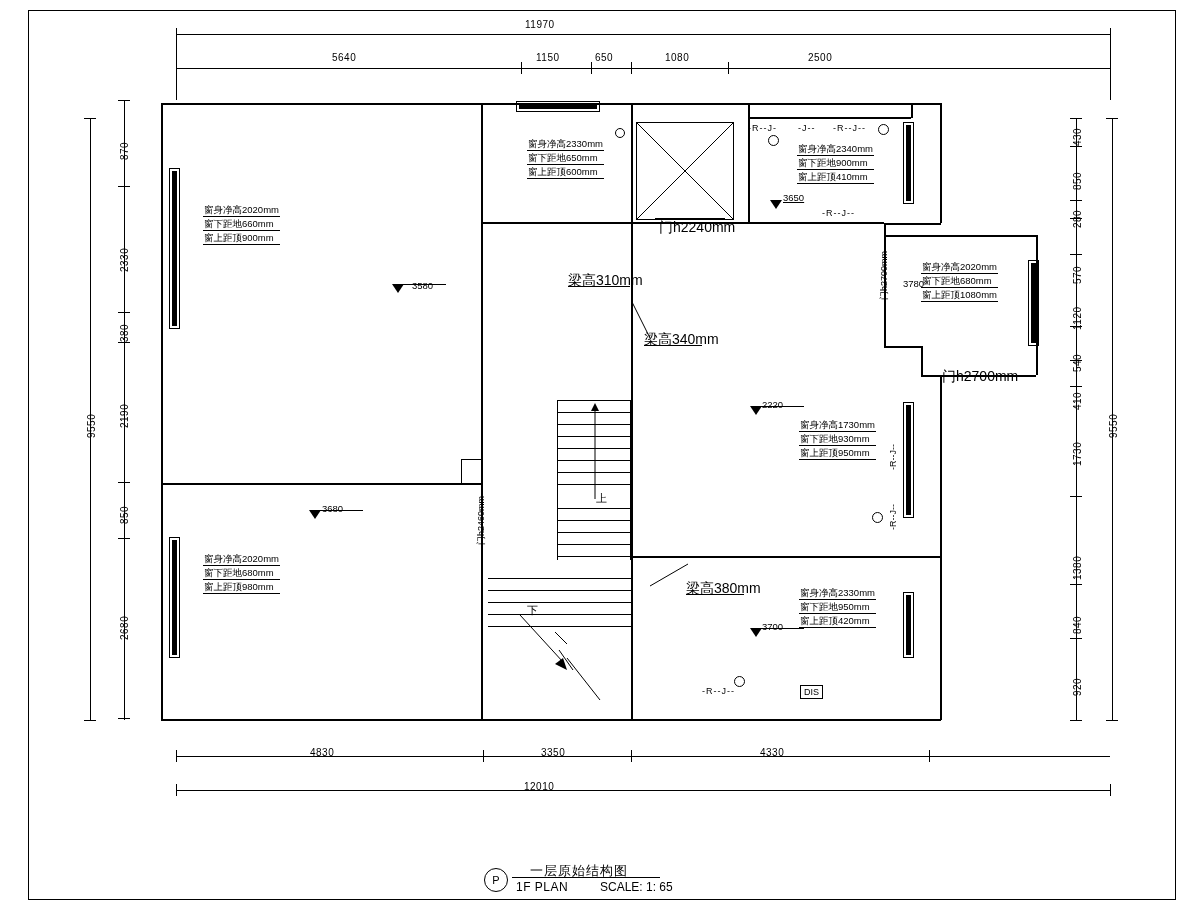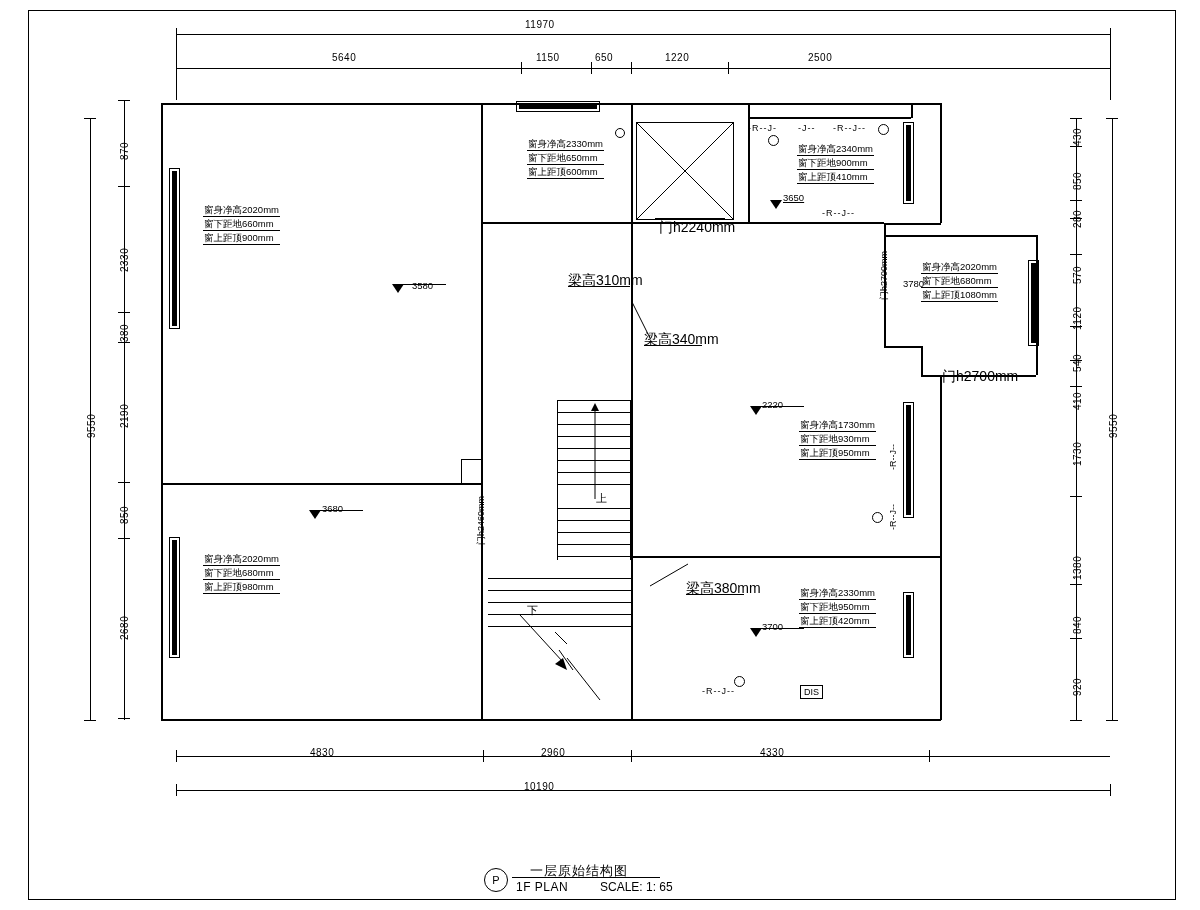--- a/index.html
+++ b/index.html
@@ -57,39 +57,39 @@
   <div class="line-h" style="left:176px;top:68px;width:934px;"></div>
   <div class="tick" style="left:176px;top:62px;height:12px;"></div>
   <div class="tick" style="left:521px;top:62px;height:12px;"></div>
   <div class="tick" style="left:591px;top:62px;height:12px;"></div>
   <div class="tick" style="left:631px;top:62px;height:12px;"></div>
   <div class="tick" style="left:728px;top:62px;height:12px;"></div>
   <div class="tick" style="left:1110px;top:62px;height:12px;"></div>
   <div class="dim-text" style="left:332px;top:52px;">5640</div>
   <div class="dim-text" style="left:536px;top:52px;">1150</div>
   <div class="dim-text" style="left:595px;top:52px;">650</div>
-  <div class="dim-text" style="left:665px;top:52px;">1220</div>
+  <div class="dim-text" style="left:665px;top:52px;">1080</div>
   <div class="dim-text" style="left:808px;top:52px;">2500</div>
 
   <div class="line-v" style="left:176px;top:28px;height:72px;"></div>
   <div class="line-v" style="left:1110px;top:28px;height:72px;"></div>
 
   <div class="line-h" style="left:176px;top:756px;width:934px;"></div>
   <div class="tick" style="left:176px;top:750px;height:12px;"></div>
   <div class="tick" style="left:483px;top:750px;height:12px;"></div>
   <div class="tick" style="left:631px;top:750px;height:12px;"></div>
   <div class="tick" style="left:929px;top:750px;height:12px;"></div>
   <div class="dim-text" style="left:310px;top:747px;">4830</div>
-  <div class="dim-text" style="left:541px;top:747px;">2960</div>
+  <div class="dim-text" style="left:541px;top:747px;">3350</div>
   <div class="dim-text" style="left:760px;top:747px;">4330</div>
 
   <div class="line-h" style="left:176px;top:790px;width:934px;"></div>
   <div class="tick" style="left:176px;top:784px;height:12px;"></div>
   <div class="tick" style="left:1110px;top:784px;height:12px;"></div>
-  <div class="dim-text" style="left:524px;top:781px;">10190</div>
+  <div class="dim-text" style="left:524px;top:781px;">12010</div>
 
   <div class="line-v" style="left:124px;top:100px;height:620px;"></div>
   <div class="tick-h" style="left:118px;top:100px;width:12px;"></div>
   <div class="tick-h" style="left:118px;top:186px;width:12px;"></div>
   <div class="tick-h" style="left:118px;top:312px;width:12px;"></div>
   <div class="tick-h" style="left:118px;top:342px;width:12px;"></div>
   <div class="tick-h" style="left:118px;top:482px;width:12px;"></div>
   <div class="tick-h" style="left:118px;top:538px;width:12px;"></div>
   <div class="tick-h" style="left:118px;top:718px;width:12px;"></div>
   <div class="dim-text vert" style="left:119px;top:160px;transform:rotate(-90deg);">870</div>

